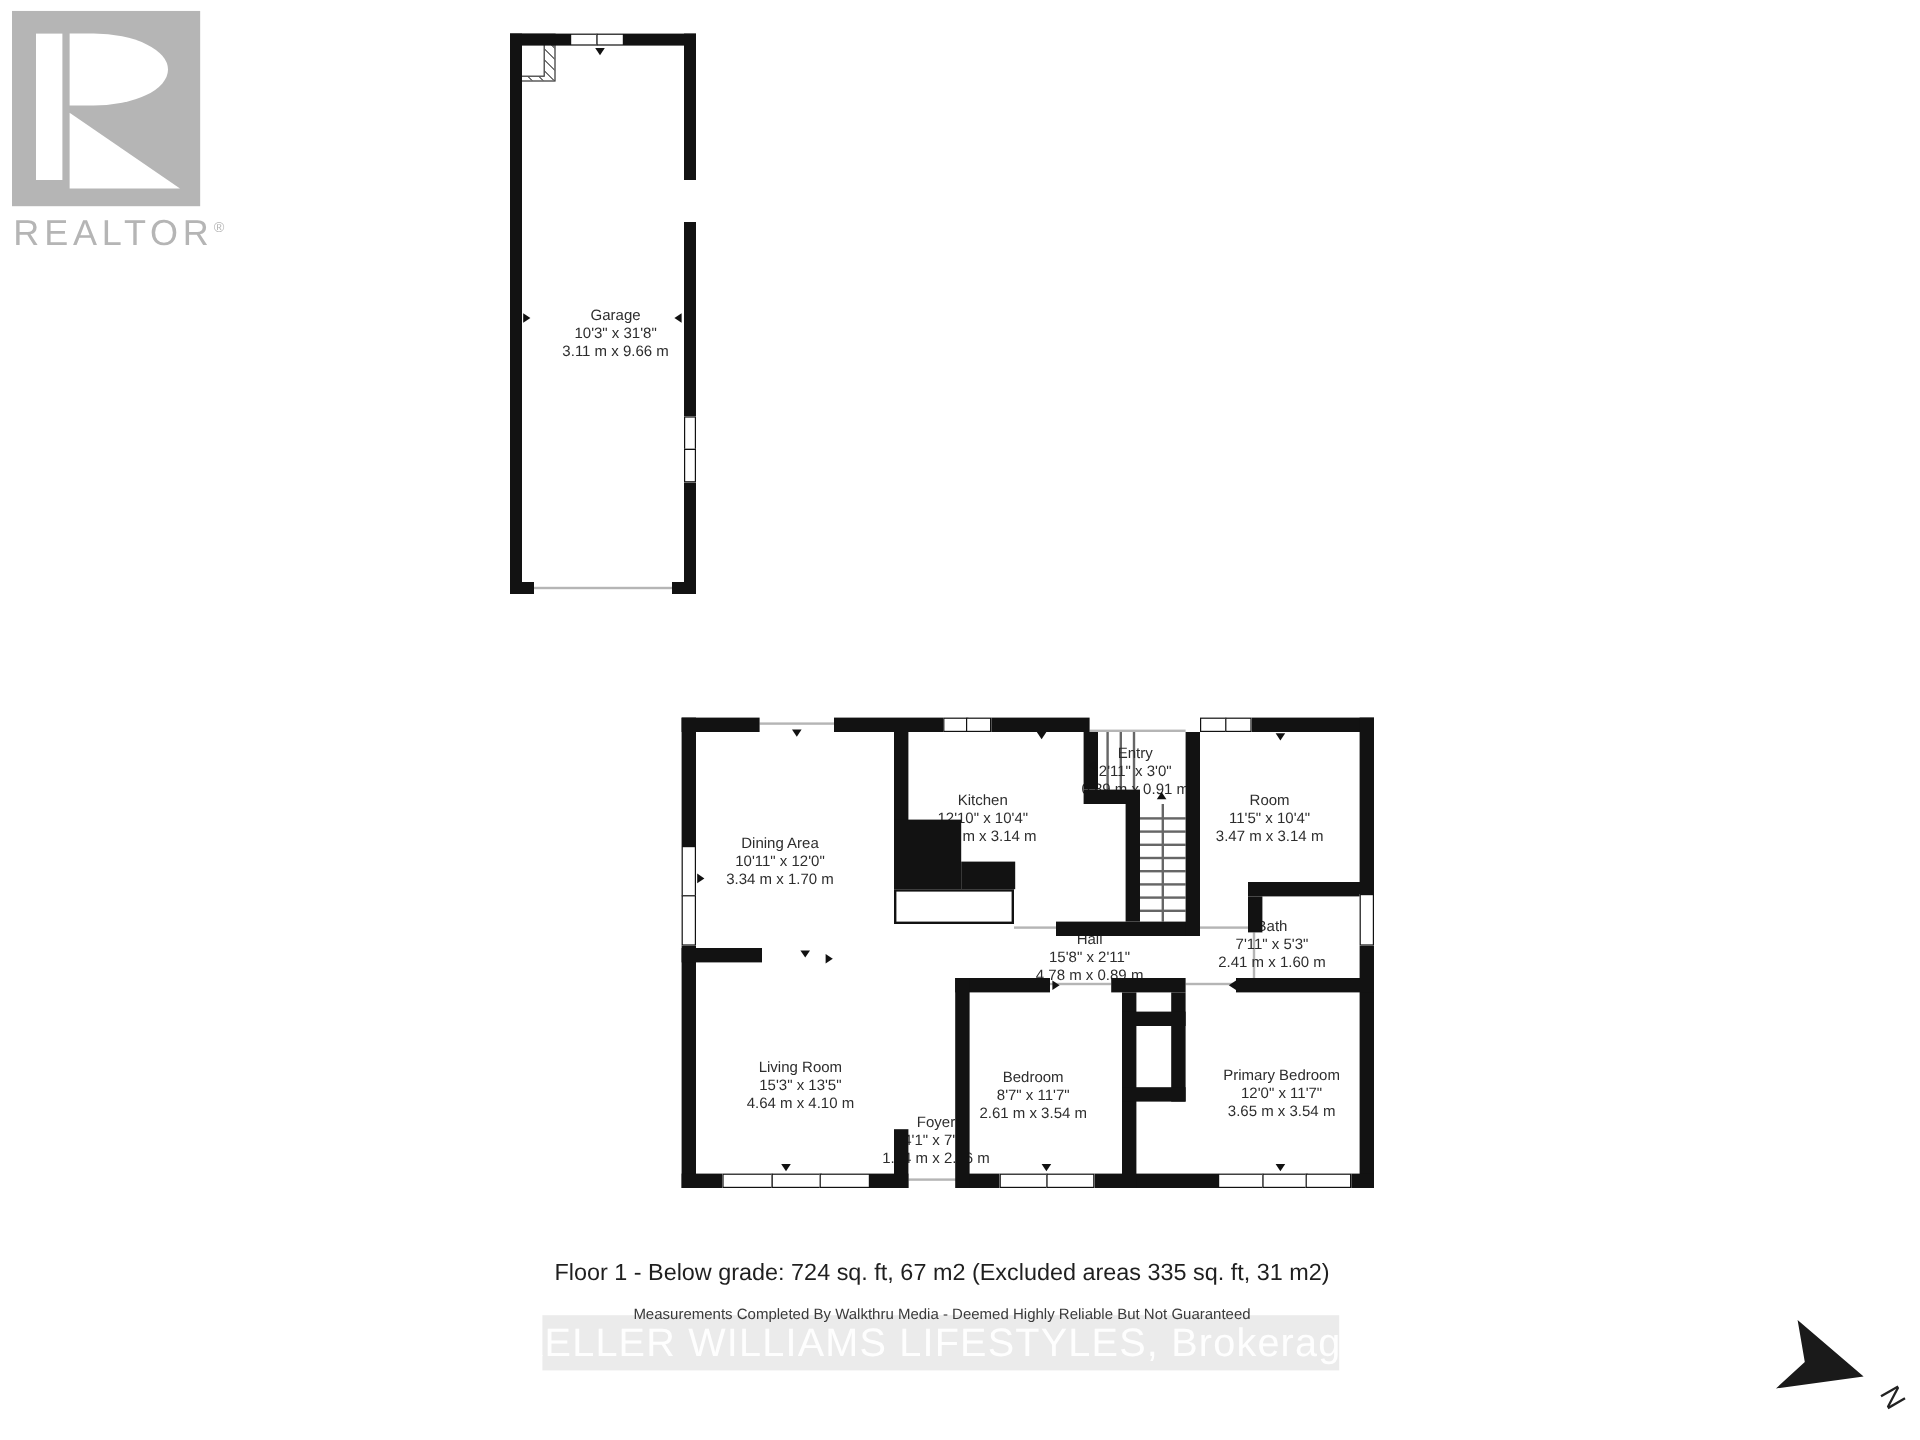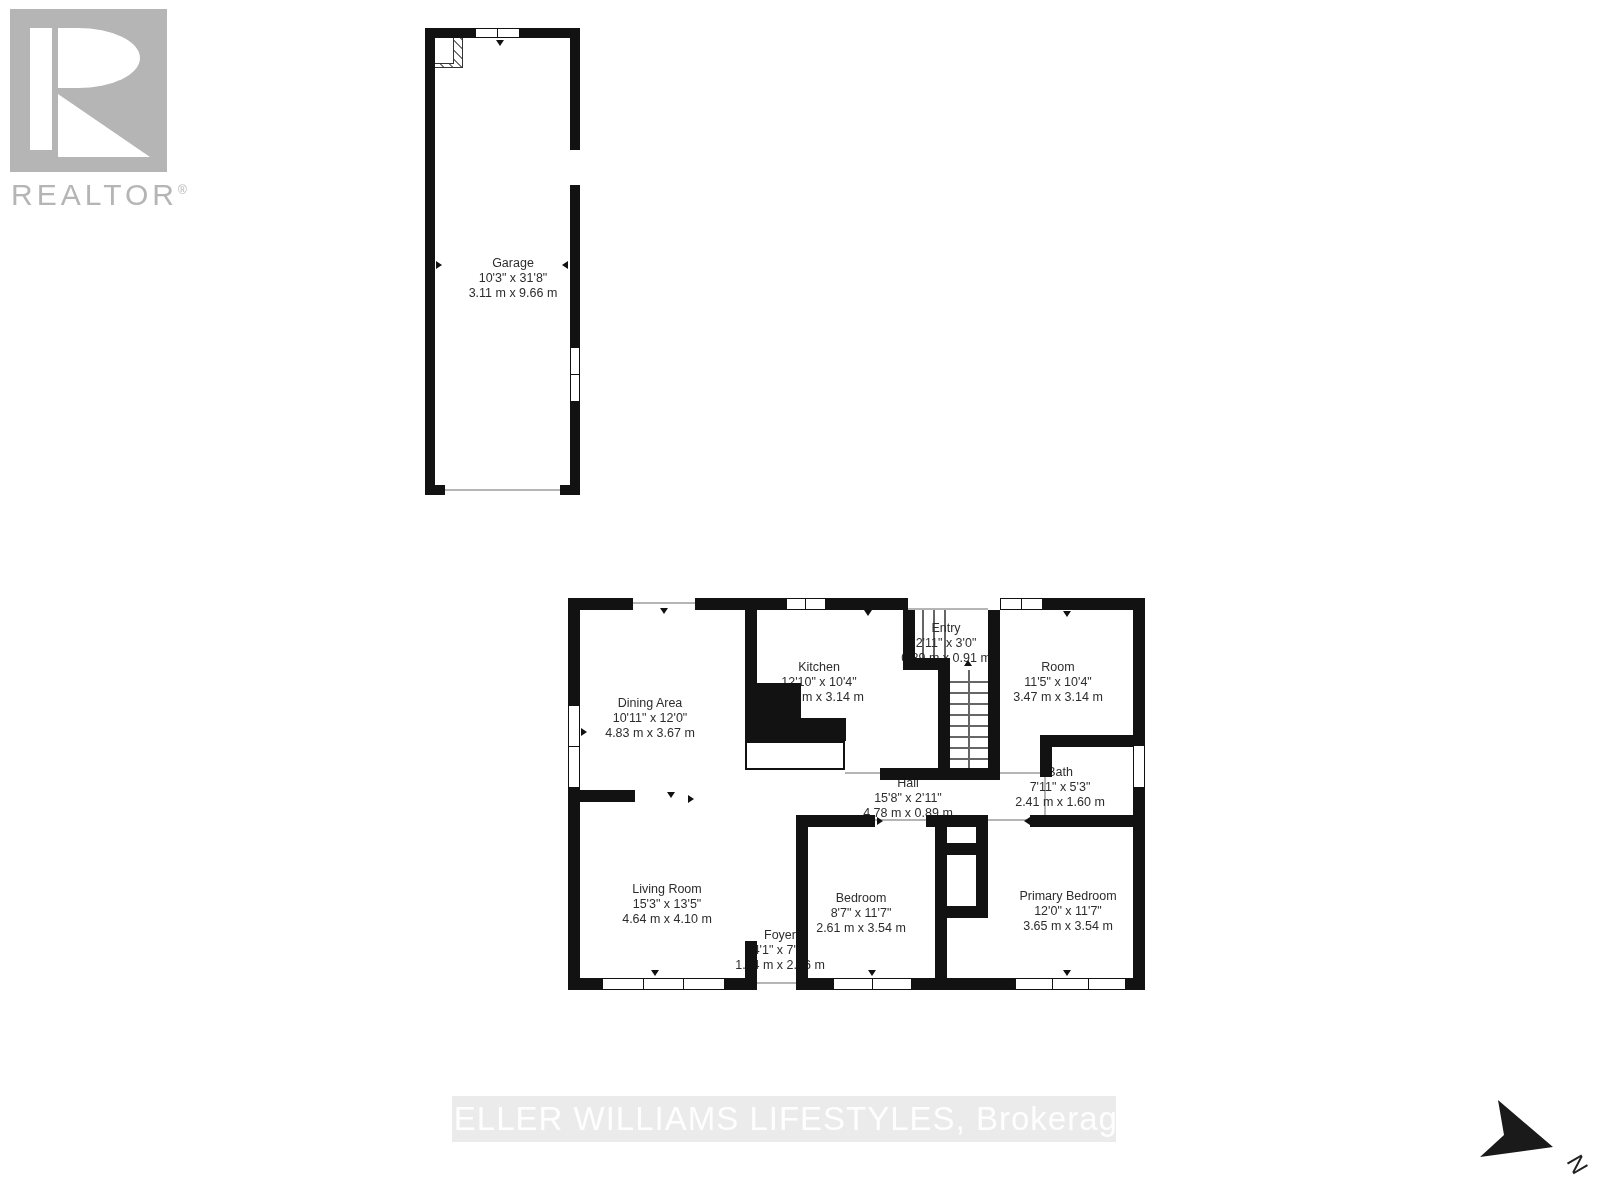--- a/index.html
+++ b/index.html
@@ -193,21 +193,21 @@
   <div class="ar arr" style="left:120px;top:197px"></div>
   <div class="ar arr" style="left:309px;top:219px"></div>
   <div class="ar al" style="left:456px;top:219px"></div>
   <div class="ar ad" style="left:83px;top:372px"></div>
   <div class="ar ad" style="left:300px;top:372px"></div>
   <div class="ar ad" style="left:495px;top:372px"></div>
 
   <div class="lbl" style="left:7px;top:98px">
     <div>Dining Area</div>
     <div>10'11" x 12'0"</div>
-    <div>4.83 m x 3.67 m</div>
+    <div>3.34 m x 1.70 m</div>
   </div>
   <div class="lbl" style="left:176px;top:62px">
     <div>Kitchen</div>
     <div>12'10" x 10'4"</div>
     <div>3.92 m x 3.14 m</div>
   </div>
   <div class="lbl" style="left:303px;top:23px">
     <div>Entry</div>
     <div>2'11" x 3'0"</div>
     <div>0.89 m x 0.91 m</div>
@@ -246,20 +246,22 @@
     <div>Primary Bedroom</div>
     <div>12'0" x 11'7"</div>
     <div>3.65 m x 3.54 m</div>
   </div>
 </div>
 
 <div class="abs" id="watermark">
   <span>KELLER WILLIAMS LIFESTYLES, Brokerage</span>
 </div>
 <div class="abs" id="summary">
+  <div class="l2">Floor 1 - Below grade: 724 sq. ft, 67 m2 (Excluded areas 335 sq. ft, 31 m2)</div>
+  <div class="disc">Measurements Completed By Walkthru Media - Deemed Highly Reliable But Not Guaranteed</div>
 </div>
 
 <div class="abs" id="compass">
   <svg width="130" height="80" viewBox="0 0 130 80">
     <polygon points="28,5 83,52 10,62 34,40" fill="#1a1a1a"></polygon>
     <text x="96" y="66" transform="rotate(60 96 66)" font-size="24" font-family="Liberation Sans, sans-serif" fill="#222">N</text>
   </svg>
 </div>
 
 </body></html>

